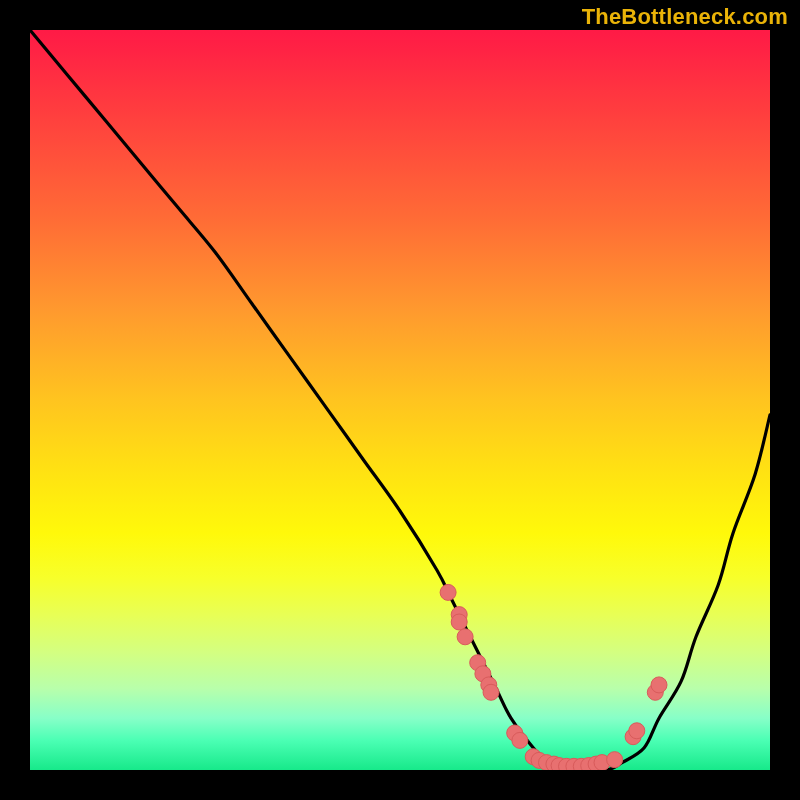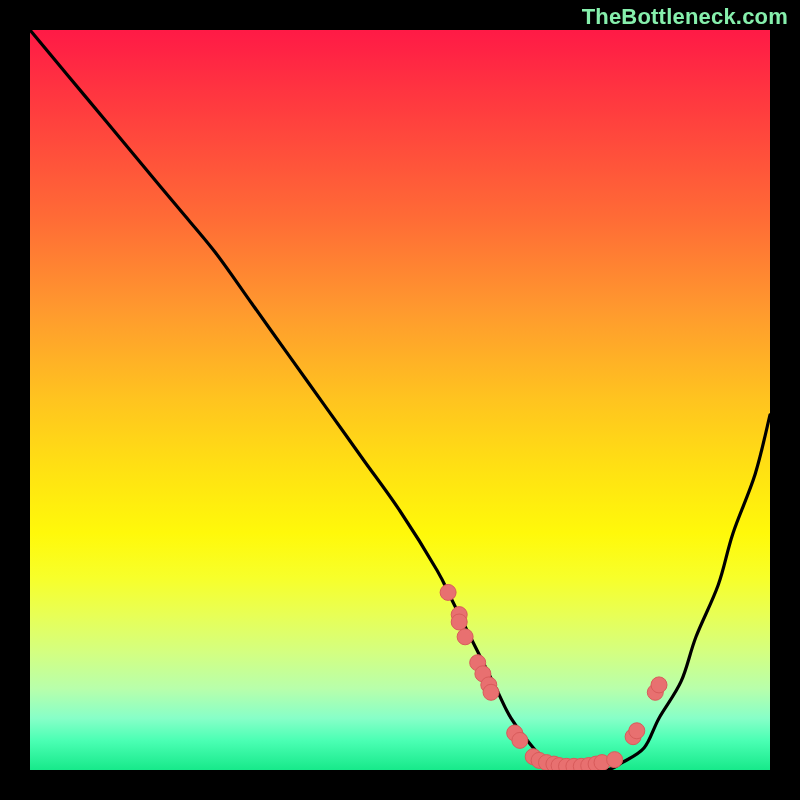--- a/index.html
+++ b/index.html
@@ -10,21 +10,21 @@
     background: #000;
     position: relative;
   }
   .attribution {
     position: absolute;
     top: 4px;
     right: 12px;
     font-family: Arial, Helvetica, sans-serif;
     font-size: 22px;
     font-weight: bold;
-    color: #86efac;
+    color: #eab308;
     letter-spacing: 0.2px;
   }
   .plot {
     position: absolute;
     left: 30px;
     top: 30px;
     width: 740px;
     height: 740px;
     overflow: hidden;
   }

